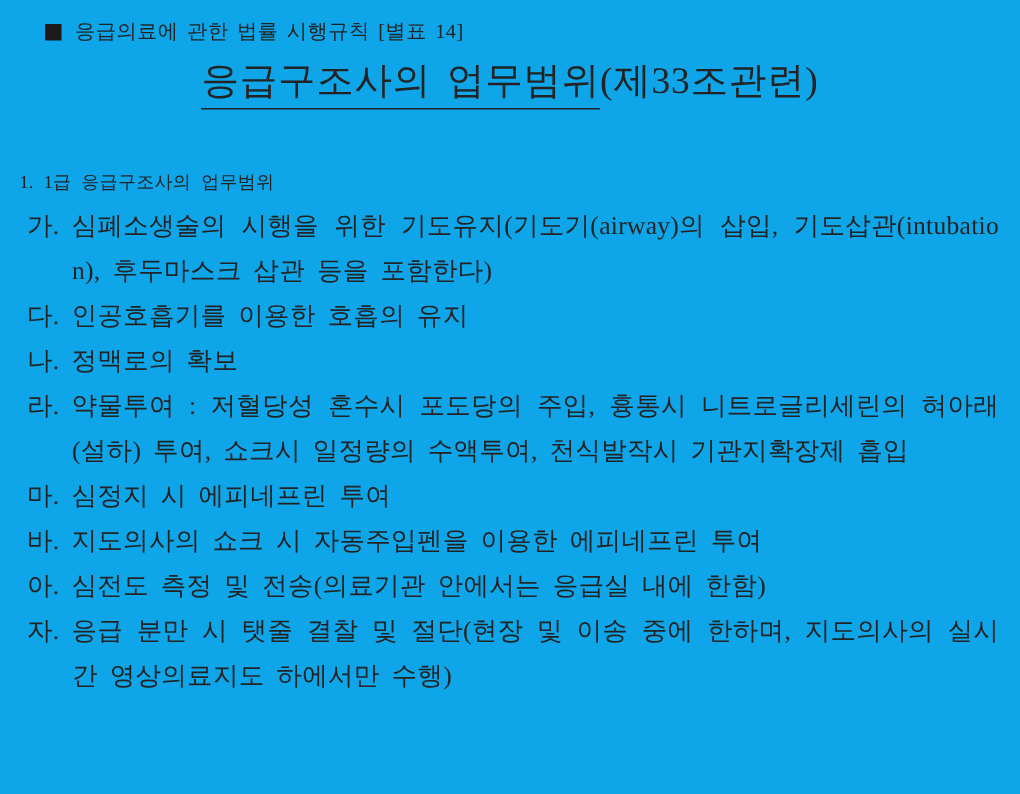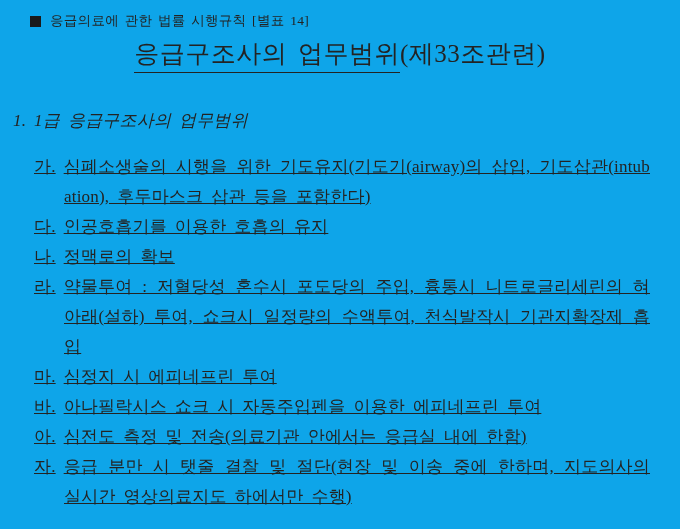--- a/index.html
+++ b/index.html
@@ -44,22 +44,22 @@
     padding-bottom: 2px;
   }
   .title-suffix { display: inline-block; padding-bottom: 2px; }
   .content {
     margin: 33px 14px 0 13px;
     font-size: 17px;
     line-height: 30px;
     word-spacing: 3.5px;
     letter-spacing: 0.2px;
   }
-  .section-heading { margin: 0; font-weight: normal; font-size: 17px; font-style: italic; }
-  .items { margin: 16px; padding: 0; text-decoration: underline; }
+  .section-heading { margin: 0; font-weight: normal; font-size: 12px; }
+  .items { margin: 0; padding: 0; }
   .item {
     padding-left: 35px;
     text-indent: -30px;
     text-align: justify;
     word-break: break-all;
   }
   .item-label { margin-right: 8px; }
 </style>
 </head>
 <body>
@@ -88,21 +88,21 @@
       <div class="item">
         <span class="item-label">나.</span><span>정맥로의 확보</span>
       </div>
       <div class="item">
         <span class="item-label">라.</span><span>약물투여 : 저혈당성 혼수시 포도당의 주입, 흉통시 니트로글리세린의 혀아래(설하) 투여, 쇼크시 일정량의 수액투여, 천식발작시 기관지확장제 흡입</span>
       </div>
       <div class="item">
         <span class="item-label">마.</span><span>심정지 시 에피네프린 투여</span>
       </div>
       <div class="item">
-        <span class="item-label">바.</span><span>아나필락시스 쇼크 시 자동주입펜을 이용한 에피네프린 투여</span>
+        <span class="item-label">바.</span><span>지도의사의 쇼크 시 자동주입펜을 이용한 에피네프린 투여</span>
       </div>
       <div class="item">
         <span class="item-label">아.</span><span>심전도 측정 및 전송(의료기관 안에서는 응급실 내에 한함)</span>
       </div>
       <div class="item">
         <span class="item-label">자.</span><span>응급 분만 시 탯줄 결찰 및 절단(현장 및 이송 중에 한하며, 지도의사의 실시간 영상의료지도 하에서만 수행)</span>
       </div>
     </div>
   </div>
 

